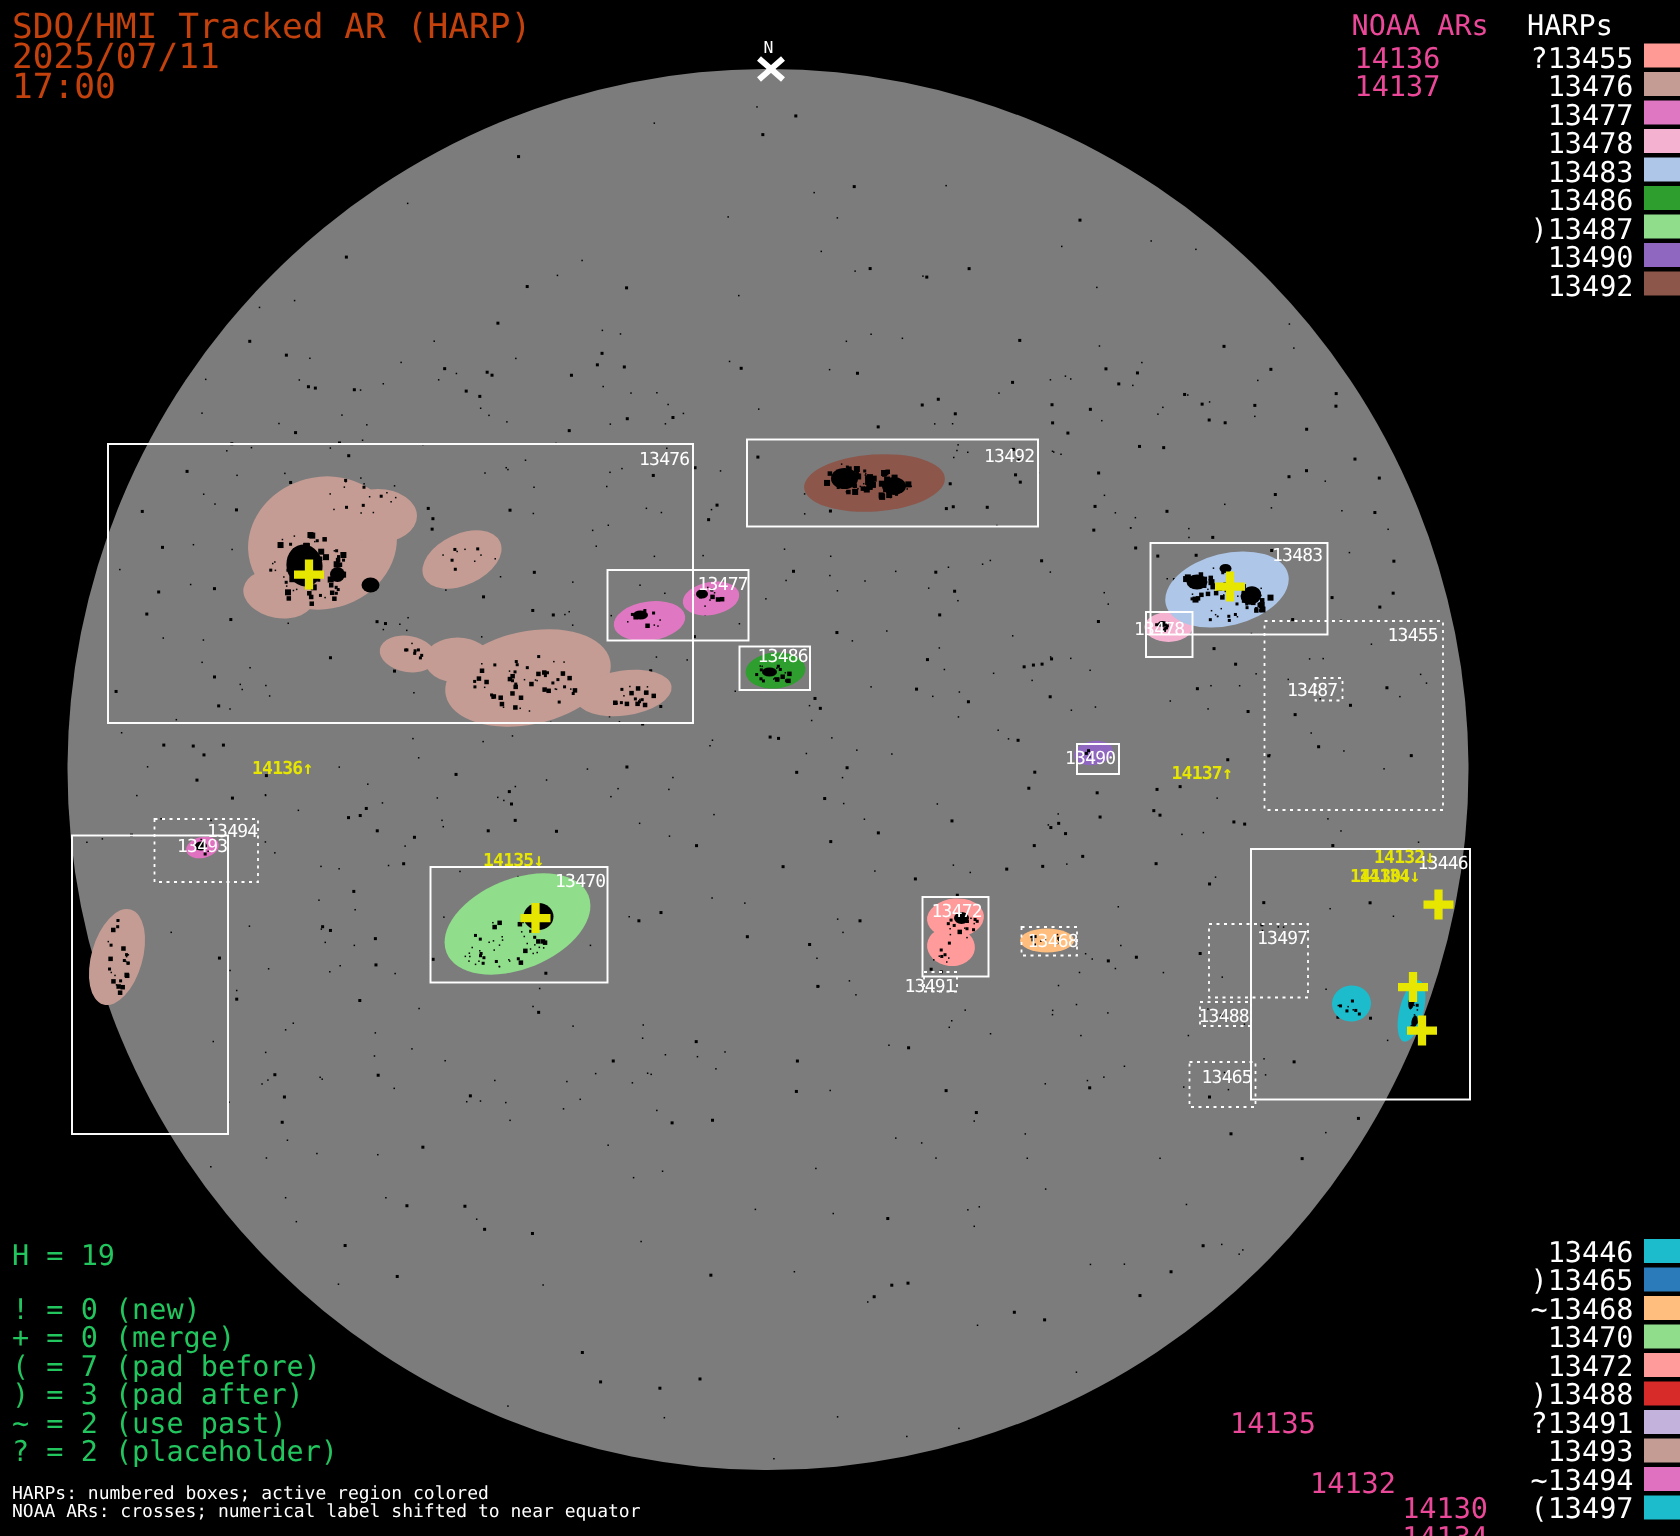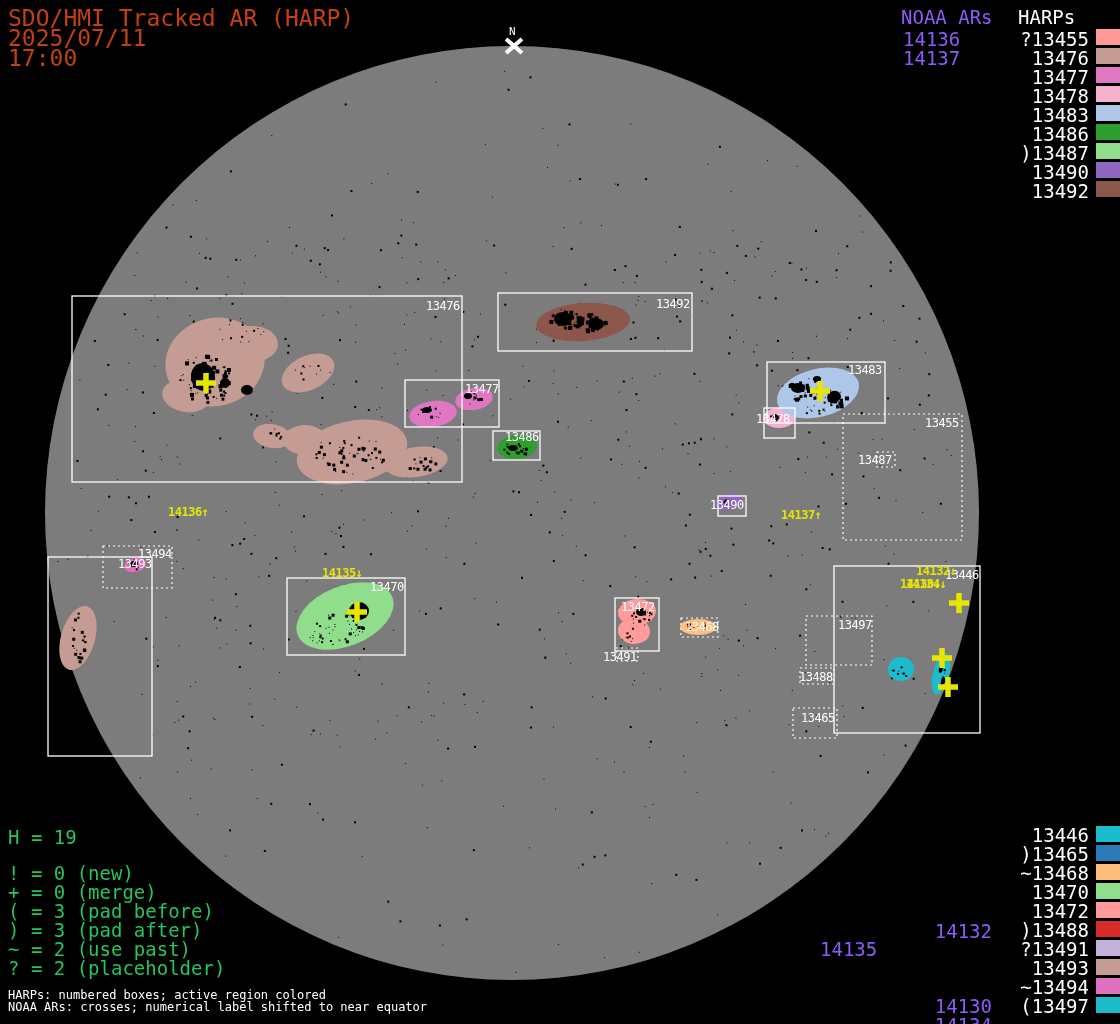--- a/index.html
+++ b/index.html
@@ -1,21 +1,21 @@
 <!DOCTYPE html>
 <html><head>
 <meta charset="utf-8">
 <style>
   html,body{margin:0;padding:0;background:#000;}
   #stage{position:relative;width:1120px;height:1024px;background:#000;overflow:hidden;
          font-family:"DejaVu Sans Mono","Liberation Mono",monospace;}
   #disk-svg{position:absolute;left:0;top:0;}
   .mono{font-family:"DejaVu Sans Mono","Liberation Mono",monospace;}
   .hdrline{position:absolute;left:8px;color:#c2410c;font-size:23px;line-height:20px;white-space:pre;}
-  .yellow{color:#8b5cf6;}
+  .yellow{color:#ec4899;}
   .white{color:#fff;}
   .legend-row{position:absolute;font-size:19px;line-height:19px;white-space:pre;}
   .right-col{width:189px;text-align:right;left:900px;}
   .swatch{position:absolute;left:1096px;width:24px;height:16px;}
   .bl-line{position:absolute;left:8px;color:#22c55e;font-size:19px;line-height:19px;white-space:pre;}
   .foot{position:absolute;left:8px;color:#fff;font-size:12px;line-height:12px;white-space:pre;}
   svg text{font-family:"DejaVu Sans Mono","Liberation Mono",monospace;}
 </style>
 </head>
 <body>
@@ -1458,30 +1458,30 @@
       <div class="swatch" style="top:940px;background:#c3b2dc"></div>
       <div class="legend-row white right-col mono" style="top:959px">13493</div>
       <div class="swatch" style="top:959px;background:#c49c94"></div>
       <div class="legend-row white right-col mono" style="top:978px">~13494</div>
       <div class="swatch" style="top:978px;background:#e070c0"></div>
       <div class="legend-row white right-col mono" style="top:997px">(13497</div>
       <div class="swatch" style="top:997px;background:#1cbccc"></div>
     </div>
   <div id="br-noaa">
       <div class="legend-row yellow mono" style="left:820px;width:180px;text-align:left;top:940px">14135</div>
-      <div class="legend-row yellow mono" style="left:812px;width:180px;text-align:right;top:922px">14132</div>
+      <div class="legend-row yellow mono" style="left:812px;width:180px;text-align:center;top:980px">14132</div>
       <div class="legend-row yellow mono" style="left:812px;width:180px;text-align:right;top:1016px">14134</div>
       <div class="legend-row yellow mono" style="left:812px;width:180px;text-align:right;top:997px">14130</div>
     </div>
 
   <div class="bl-line" style="top:828px">H = 19</div>
   <div id="bl-codes">
       <div class="bl-line mono" style="top:864px">! = 0 (new)</div>
       <div class="bl-line mono" style="top:883px">+ = 0 (merge)</div>
-      <div class="bl-line mono" style="top:902px">( = 3 (pad before)</div>
+      <div class="bl-line mono" style="top:902px">( = 7 (pad before)</div>
       <div class="bl-line mono" style="top:921px">) = 3 (pad after)</div>
       <div class="bl-line mono" style="top:940px">~ = 2 (use past)</div>
       <div class="bl-line mono" style="top:959px">? = 2 (placeholder)</div>
     </div>
   <div id="bl-foot">
       <div class="foot mono" style="top:989px">HARPs: numbered boxes; active region colored</div>
       <div class="foot mono" style="top:1001px">NOAA ARs: crosses; numerical label shifted to near equator</div>
     </div>
 </div>
 

